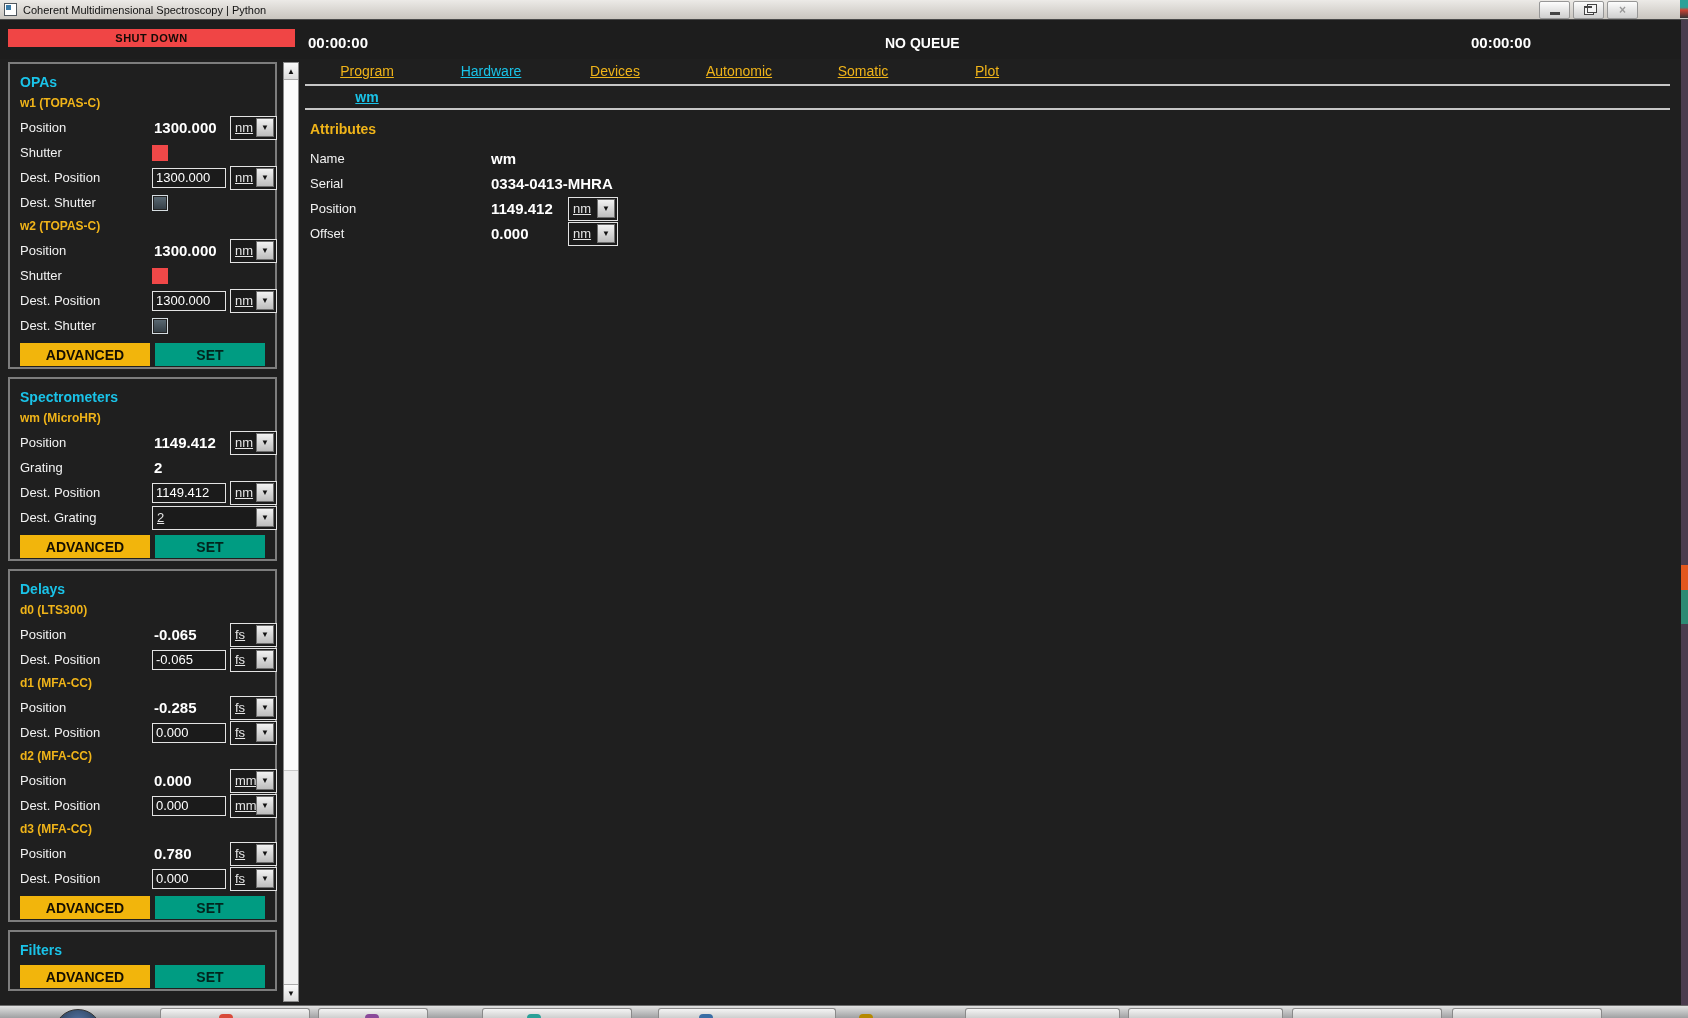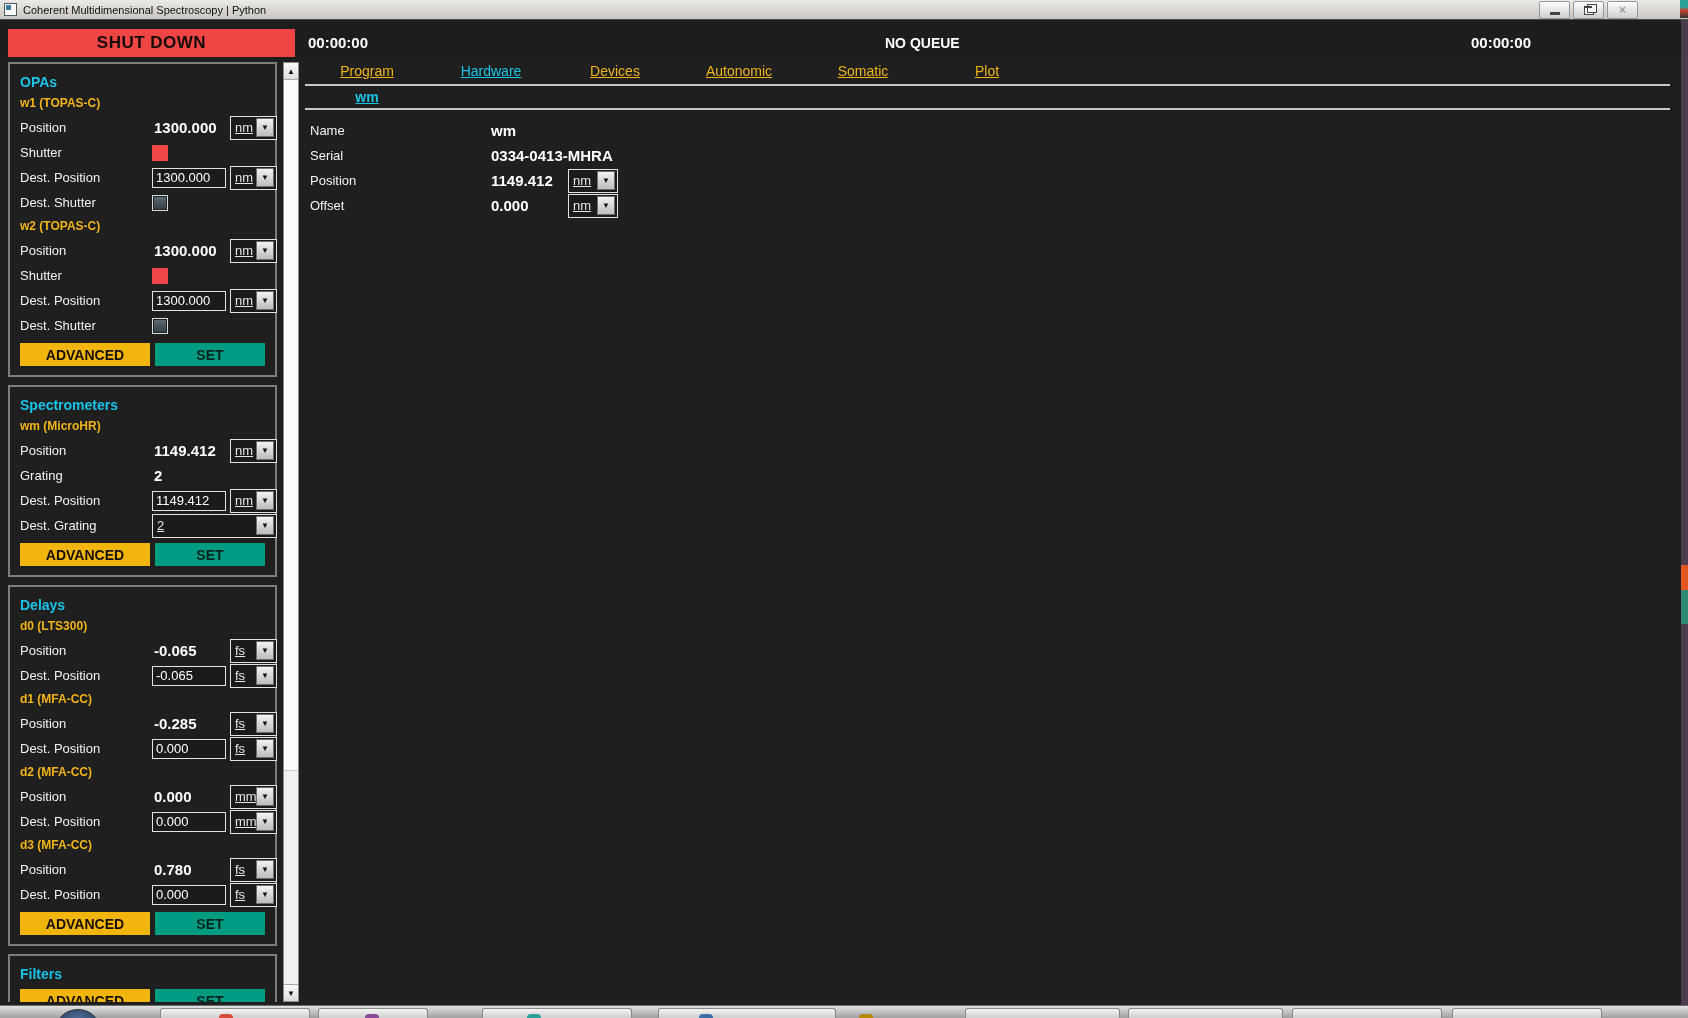--- a/index.html
+++ b/index.html
@@ -19,31 +19,31 @@
   .glyph-min{width:10px;height:3px;background:#444;margin-top:6px;}
   .glyph-restore{width:8px;height:7px;border:1px solid #444;position:relative;background:#f5f5f5;}
   .glyph-restore::before{content:"";position:absolute;left:2px;top:-3px;width:8px;height:7px;border:1px solid #444;background:#f5f5f5;}
   .glyph-restore::after{content:"";position:absolute;left:-1px;top:-1px;width:8px;height:2px;background:#444;}
   .glyph-close{font-size:12px;font-weight:bold;color:#9a9a9a;line-height:1;}
   .titlebar-fragment{position:absolute;right:0;top:0;width:8px;height:18px;
     background:linear-gradient(#2aa198 0%,#2aa198 40%,#cc4433 55%,#333 100%);}
 
   
   .topbar{position:absolute;top:19px;left:0;right:7px;height:40px;background:#1d1d1d;}
-  .shutdown-btn{position:absolute;left:8px;top:10px;width:287px;height:28px;background:#f04545;
-    color:#140b06;font-weight:bold;font-size:17px;display:flex;align-items:center;justify-content:center;
+  .shutdown-btn{position:absolute;left:8px;top:10px;width:287px;height:18px;background:#f04545;
+    color:#140b06;font-weight:bold;font-size:11px;display:flex;align-items:center;justify-content:center;
     letter-spacing:.5px;cursor:pointer;}
   .timer{position:absolute;top:15px;color:#fff;font-weight:bold;font-size:15px;}
   .timer-left{left:308px;}
   .queue-status{position:absolute;left:885px;top:16px;color:#fff;font-weight:bold;font-size:14px;}
   .timer-right{right:150px;}
 
   
   .sidebar{position:absolute;left:8px;top:62px;width:269px;height:940px;overflow:hidden;}
-  .sbox{border:2px solid #7d7d7d;margin-bottom:8px;padding:8px 2px 9px 10px;background:#1f1f1f;}
+  .sbox{border:2px solid #7d7d7d;margin-bottom:8px;padding:8px 2px 1px 10px;background:#1f1f1f;}
   .sbox-title{color:#1ac3e8;font-weight:bold;font-size:14px;height:20px;line-height:20px;}
   .group-title{color:#f0b419;font-weight:bold;font-size:12px;height:23px;line-height:23px;}
   .srow{display:flex;align-items:center;height:25px;}
   .srow-label{width:132px;font-size:13px;color:#f2f2f2;flex:none;}
   .srow-value{width:74px;flex:none;font-weight:bold;font-size:15px;color:#fff;padding-left:2px;box-sizing:border-box;}
   .srow-input{width:74px;height:20px;flex:none;background:#1b1b1b;border:1px solid #e3e3e3;
     color:#fff;font-size:13px;font-family:"Liberation Sans",sans-serif;padding:0 3px;box-sizing:border-box;}
   .unitbox{margin-left:4px;width:47px;height:24px;flex:none;border:1px solid #e3e3e3;background:#1b1b1b;
     display:flex;align-items:center;box-sizing:border-box;cursor:pointer;}
   .unit-text{flex:1;font-size:13px;color:#e5e5e5;padding-left:4px;overflow:hidden;white-space:nowrap;text-decoration:underline;}
@@ -361,20 +361,21 @@
         <div class="tab"><span>Autonomic</span></div>
         <div class="tab"><span>Somatic</span></div>
         <div class="tab"><span>Plot</span></div>
       </div>
     <div class="rule"></div>
     <div class="subtabbar" id="subtabbar">
         <div class="subtab active"><span>wm</span></div>
       </div>
     <div class="rule"></div>
     <div class="attr-panel">
+      <div class="attr-title">Attributes</div>
       <div id="attr-rows">
           <div class="attr-row">
     <span class="attr-label">Name</span>
     <span class="attr-value-text">wm</span>
   </div>
           <div class="attr-row">
     <span class="attr-label">Serial</span>
     <span class="attr-value-text">0334-0413-MHRA</span>
   </div>
           <div class="attr-row">

